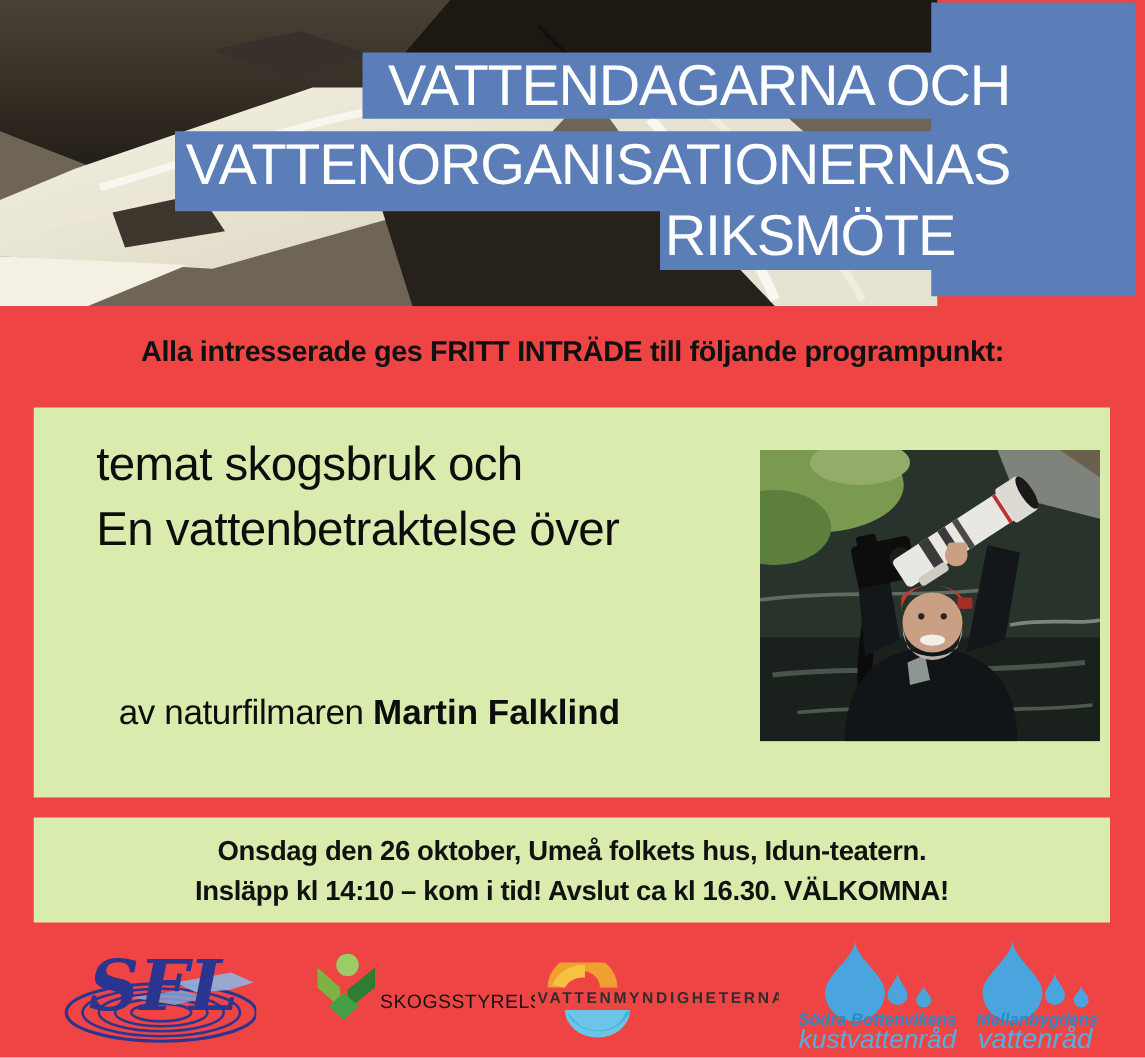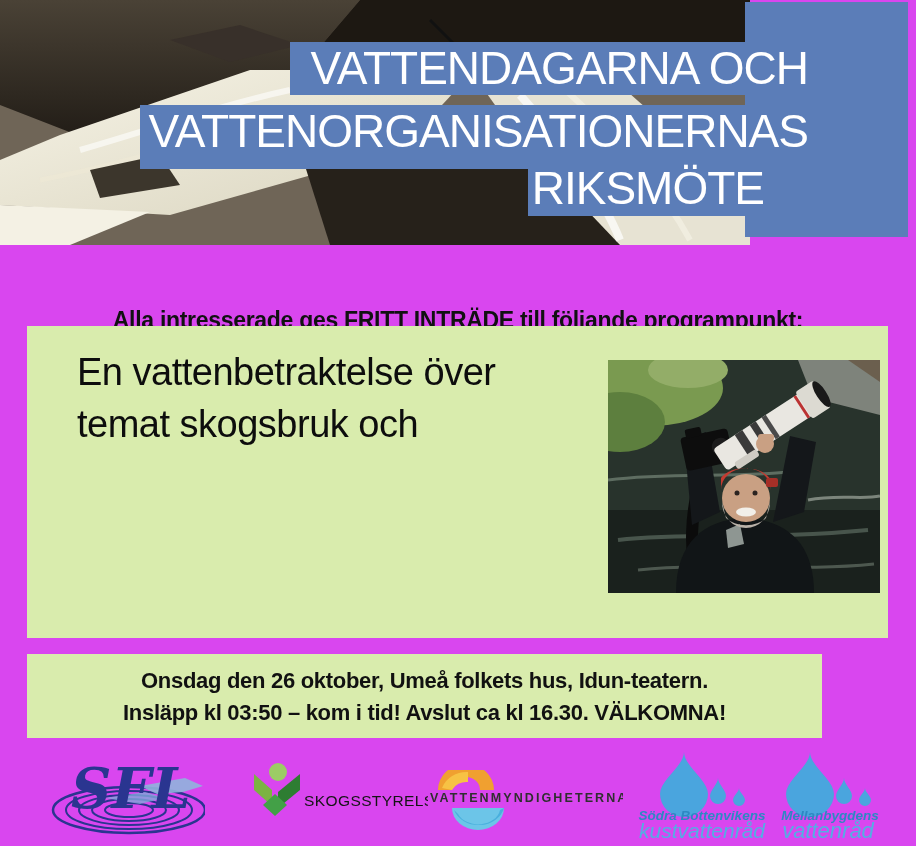--- a/index.html
+++ b/index.html
@@ -1,43 +1,43 @@
 <!DOCTYPE html>
 <html style="--blue: #5b7db8; --green: #d9ecad;"><head>
 <meta charset="utf-8">
 <style>
   html,body{margin:0;padding:0;background:#fff;}
-  .poster{position:relative;width:916px;height:846px;background:#d946ef;overflow:hidden;
+  .poster{position:relative;width:916px;height:846px;background:#ef4444;overflow:hidden;
           font-family:"Liberation Sans",sans-serif;}
 
   
   .header{position:absolute;left:0;top:0;width:916px;height:245px;}
   .header-photo{position:absolute;left:0;top:0;width:750px;height:245px;}
   .blue-block{position:absolute;left:745px;top:2px;width:163px;height:235px;background:var(--blue);}
   .band{position:absolute;background:var(--blue);color:#fff;text-align:right;
         padding-right:100px;box-sizing:border-box;font-size:46px;letter-spacing:-1px;
         white-space:nowrap;overflow:visible;}
   .band1{left:290px;top:42px;width:618px;height:53px;line-height:53px;}
   .band2{left:140px;top:105px;width:768px;height:64px;line-height:52px;}
   .band3{left:528px;top:161px;width:336px;height:55px;line-height:55px;}
 
   
   .intro{position:absolute;left:0;top:268px;width:916px;text-align:center;
-         font-size:23px;font-weight:bold;letter-spacing:-0.3px;color:#111;margin-top:39px;}
+         font-size:23px;font-weight:bold;letter-spacing:-0.3px;color:#111;}
 
   
   .program-box{position:absolute;left:27px;top:326px;width:861px;height:312px;background:var(--green);}
   .program-title{position:absolute;left:50px;top:20px;width:500px;font-size:38px;
                  line-height:52px;color:#0d0d0d;letter-spacing:-0.5px;}
   .program-byline{position:absolute;left:68px;top:228px;font-size:28px;color:#0d0d0d;letter-spacing:-0.3px;}
   .program-byline b{letter-spacing:0;}
   .speaker-photo{position:absolute;left:581px;top:34px;width:272px;height:233px;}
 
   
-  .details-box{position:absolute;left:27px;top:654px;width:795px;height:84px;background:var(--green);
+  .details-box{position:absolute;left:27px;top:654px;width:861px;height:84px;background:var(--green);
                text-align:center;box-sizing:border-box;padding-top:11px;}
   .details-box div{font-size:22px;font-weight:bold;line-height:32px;color:#111;letter-spacing:-0.3px;}
 
   
   .logos{position:absolute;left:0;top:740px;width:736px;height:106px;}
   .logo{position:absolute;}
 </style>
 </head>
 <body>
 
@@ -73,23 +73,24 @@
     <div class="blue-block"></div>
     <div class="band band1">VATTENDAGARNA OCH</div>
     <div class="band band2">VATTENORGANISATIONERNAS</div>
     <div class="band band3">RIKSMÖTE</div>
   </div>
 
   <div class="intro">Alla intresserade ges FRITT INTRÄDE till följande programpunkt:</div>
 
   <div class="program-box">
     <div class="program-title">
+      <div>temat skogsbruk och</div>
       <div>En vattenbetraktelse över</div>
-      <div>temat skogsbruk och</div>
     </div>
+    <div class="program-byline"><span>av naturfilmaren </span><b>Martin Falklind</b></div>
 
     <svg class="speaker-photo" viewBox="0 0 272 233" preserveAspectRatio="none">
       <rect x="0" y="0" width="272" height="233" fill="#28332c"></rect>
       <ellipse cx="45" cy="28" rx="70" ry="38" fill="#7a9a50"></ellipse>
       <ellipse cx="12" cy="62" rx="45" ry="30" fill="#5d7f3e"></ellipse>
       <ellipse cx="80" cy="10" rx="40" ry="18" fill="#93ad68"></ellipse>
       <polygon points="190,0 272,0 272,55 205,38" fill="#7e837b"></polygon>
       <polygon points="240,0 272,0 272,22" fill="#6b5f4e"></polygon>
       <rect x="0" y="150" width="272" height="83" fill="#1a211d"></rect>
       <path d="M0,120 C60,112 120,118 180,112" stroke="#9fb3a2" stroke-width="3" fill="none" opacity="0.45"></path>
@@ -131,21 +132,21 @@
         <rect x="10" y="10" width="26" height="8" rx="3" fill="#cfccc4"></rect>
       </g>
 
       <circle cx="157" cy="84" r="9" fill="#c9a083"></circle>
       <rect x="150" y="74" width="16" height="7" rx="3" fill="#c9a083"></rect>
     </svg>
   </div>
 
   <div class="details-box">
     <div>Onsdag den 26 oktober, Umeå folkets hus, Idun-teatern.</div>
-    <div>Insläpp kl 03:50 – kom i tid! Avslut ca kl 16.30. VÄLKOMNA!</div>
+    <div>Insläpp kl 14:10 – kom i tid! Avslut ca kl 16.30. VÄLKOMNA!</div>
   </div>
 
   <div class="logos">
 
     <svg class="logo" style="left:45px;top:6px" width="160" height="92" viewBox="0 0 160 92">
       <g fill="none" stroke="#2a3590">
         <ellipse cx="84" cy="64" rx="76" ry="23" stroke-width="2.5"></ellipse>
         <ellipse cx="84" cy="64" rx="63" ry="19" stroke-width="2"></ellipse>
         <ellipse cx="84" cy="64" rx="50" ry="15" stroke-width="2"></ellipse>
         <ellipse cx="84" cy="64" rx="37" ry="11" stroke-width="2"></ellipse>

